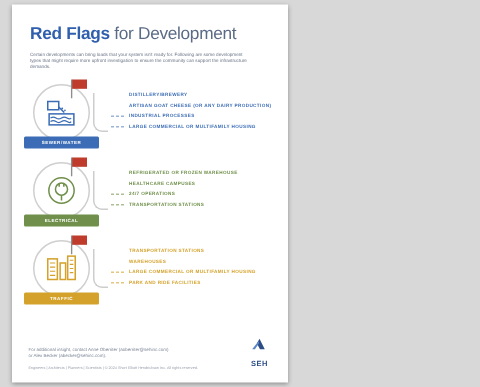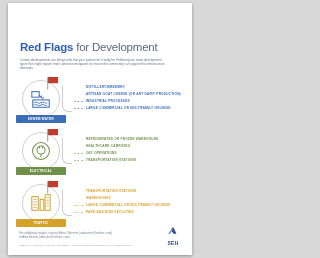--- a/index.html
+++ b/index.html
@@ -19,21 +19,20 @@
   }
   
   .header { padding:14px 12px 0 12px; }
   .title {
     font-size:11.5px;
     line-height:12px;
     letter-spacing:-0.2px;
     color:#5a6b86;
     font-weight:400;
     white-space:nowrap;
-    margin-top:24px;
   }
   .title .em {
     color:#2f5fad;
     font-weight:bold;
   }
   .intro {
     margin-top:5px;
     font-size:3.1px;
     line-height:4.1px;
     color:#6a7486;

